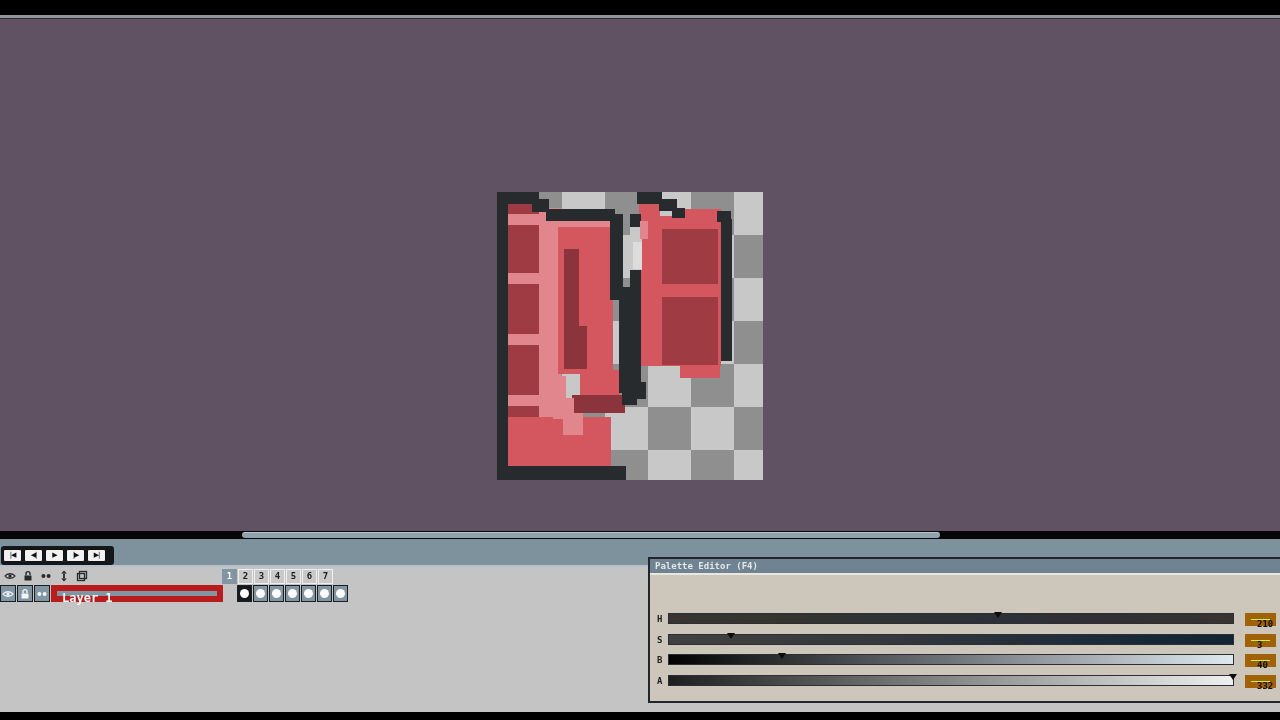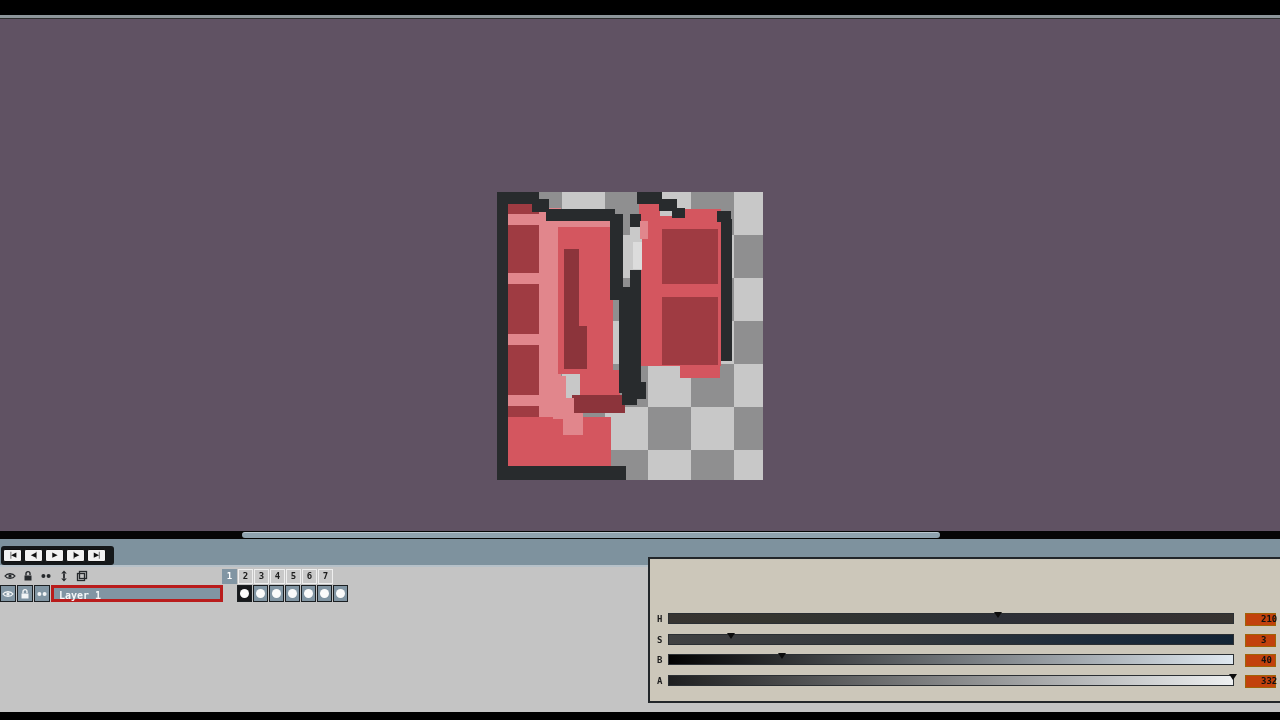--- a/index.html
+++ b/index.html
@@ -32,22 +32,22 @@
   #tl-header-icons{position:absolute;left:2px;top:568px;display:flex;gap:2px;}
   .hdr-icon-cell{width:16px;height:16px;display:flex;align-items:center;justify-content:center;}
   #tl-frames{position:absolute;left:222px;top:569px;display:flex;}
   .frame-cell{width:15px;height:15px;margin-right:1px;background:#c9c9c9;border:1px solid #efefef;
     box-sizing:border-box;font-size:9px;font-weight:bold;color:#1d1d1d;text-align:center;line-height:13px;cursor:pointer;}
   .frame-cell.on{background:var(--layer_accent);border-color:var(--layer_accent);color:#fff;}
   
   #tl-layer{position:absolute;left:0;top:585px;height:17px;display:flex;}
   .layer-icon-cell{width:16px;height:17px;background:var(--layer_accent);border:1px solid #1b1f22;box-sizing:border-box;
     display:flex;align-items:center;justify-content:center;margin-right:1px;cursor:pointer;}
-  #layer-name{width:172px;height:17px;background:var(--layer_accent);border:3px solid #b91c1c;box-sizing:border-box;
-    color:#f4f6f7;font-size:10px;font-weight:bold;line-height:15px;padding-left:5px;margin-right:14px;cursor:pointer;}
+  #layer-name{width:172px;height:17px;background:var(--layer_accent);border:6px solid #b91c1c;box-sizing:border-box;
+    color:#f4f6f7;font-size:12px;font-weight:bold;line-height:15px;padding-left:5px;margin-right:14px;cursor:pointer;}
   .cel-cell{width:15px;height:17px;margin-right:1px;background:var(--layer_accent);border:1px solid #1b1f22;box-sizing:border-box;
     display:flex;align-items:center;justify-content:center;cursor:pointer;}
   .cel-cell.on{background:#17191c;}
   .cel-dot{width:9px;height:9px;border-radius:50%;background:#fbfbfb;}
   
   #palette-editor{position:absolute;left:648px;top:557px;width:632px;height:146px;background:var(--panel_bg);
     border-left:2px solid #22262a;border-top:2px solid #22262a;border-bottom:2px solid #22262a;box-sizing:border-box;}
   #pe-titlebar{height:14px;background:var(--titlebar);color:#e2e8e8;font-size:9px;font-weight:bold;
     line-height:14px;padding-left:5px;border-bottom:2px solid #e9e7df;}
   #pe-controls{position:absolute;left:8px;top:23px;height:18px;display:flex;align-items:center;}
@@ -58,22 +58,22 @@
   .pe-gap{width:11px;}
   #pe-hash{font-size:10px;font-weight:bold;color:#222;margin:0 5px 0 14px;}
   #pe-hex{width:62px;height:16px;border:1px solid #2a2d30;border-radius:2px;background:#fdfdfd;
     font-family:"DejaVu Sans Mono", monospace;font-size:10px;font-weight:bold;color:#1b1b1b;padding:0 0 0 4px;box-sizing:border-box;}
   #pe-entry{font-size:9.5px;font-weight:bold;color:#222;margin-left:16px;}
   #pe-sliders{position:absolute;left:0;top:50px;width:100%;}
   .sl-row{position:absolute;left:0;height:14px;width:100%;}
   .sl-label{position:absolute;left:7px;top:1px;font-size:9px;font-weight:bold;color:#1c1c1c;}
   .sl-track{position:absolute;left:18px;width:566px;height:11px;border:1px solid #2b2f33;box-sizing:border-box;}
   .sl-marker{position:absolute;top:-2px;width:0;height:0;border-left:4px solid transparent;border-right:4px solid transparent;border-top:6px solid #0c0c0c;}
-  .sl-value{position:absolute;left:595px;width:31px;height:13px;background:#c2410c;border:1px solid #a16207;box-sizing:border-box;
-    font-size:9px;font-weight:bold;color:#111;line-height:11px;padding-left:15px;}
+  .sl-value{position:absolute;left:595px;width:31px;height:13px;background:#bef264;border:6px solid #a16207;box-sizing:border-box;
+    font-size:9px;font-weight:bold;color:#111;line-height:11px;padding-left:6px;}
   .track-H{background:linear-gradient(90deg,#373431,#35352f 18%,#2f3334 40%,#2d3037 58%,#322f34 78%,#373431);}
   .track-S{background:linear-gradient(90deg,#404142,#34383c 40%,#1d2b3a 75%,#132435);}
   .track-B{background:linear-gradient(90deg,#020202,#dfe8f0);}
   .track-A{background:linear-gradient(90deg,#1e1f20,#eef0f1);}
 </style>
 </head>
 <body>
 
 <div id="stage">
 
@@ -228,20 +228,21 @@
         <div class="cel-cell">
           <div class="cel-dot"></div>
         </div>
         <div class="cel-cell">
           <div class="cel-dot"></div>
         </div>
       </span>
   </div>
 
   <div id="palette-editor">
+    <div id="pe-titlebar">Palette Editor (F4)</div>
     <div id="pe-sliders">
         <div class="sl-row" style="top: 4px;">
           <span class="sl-label">H</span>
           <div class="sl-track track-H">
             <div class="sl-marker" style="left: calc(58.3% - 4px);"></div>
           </div>
           <div class="sl-value">210</div>
         </div>
         <div class="sl-row" style="top: 25px;">
           <span class="sl-label">S</span>

